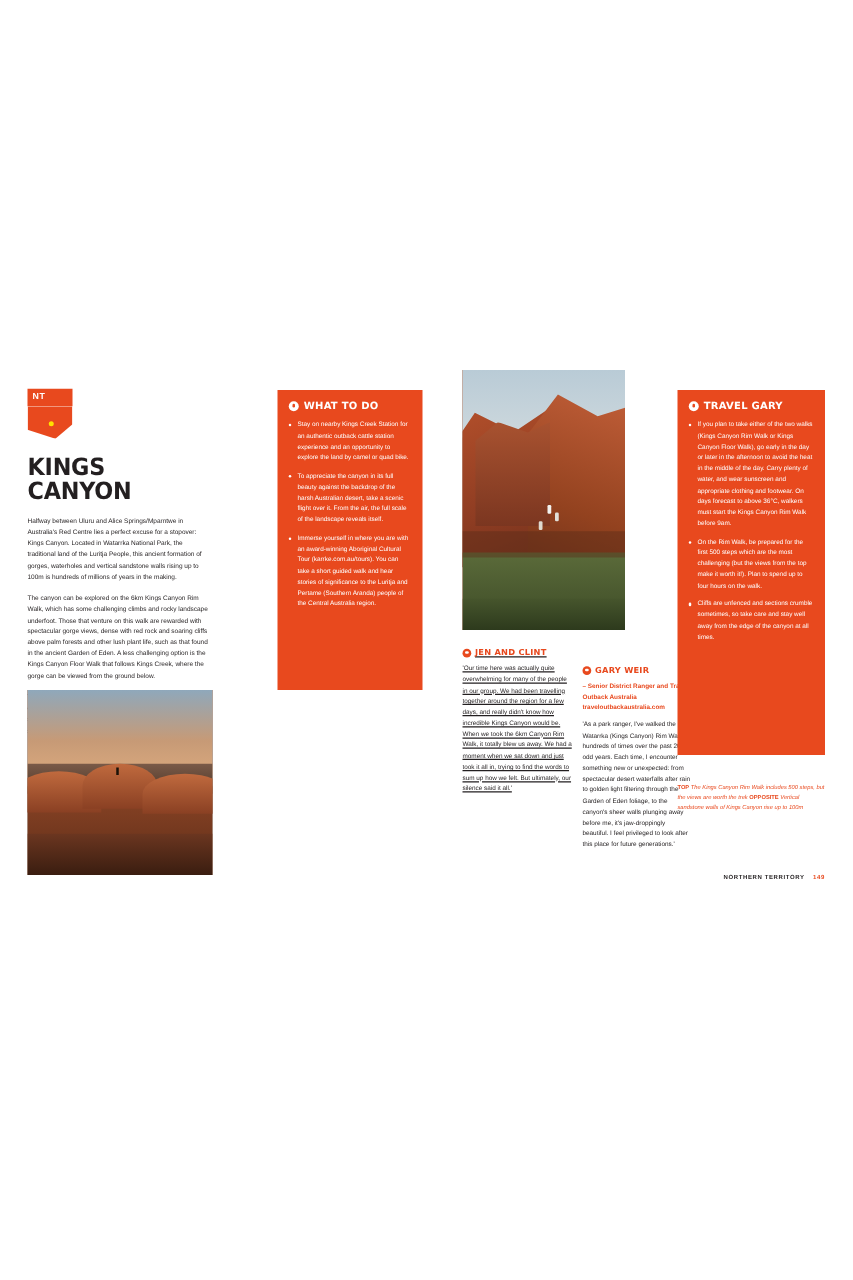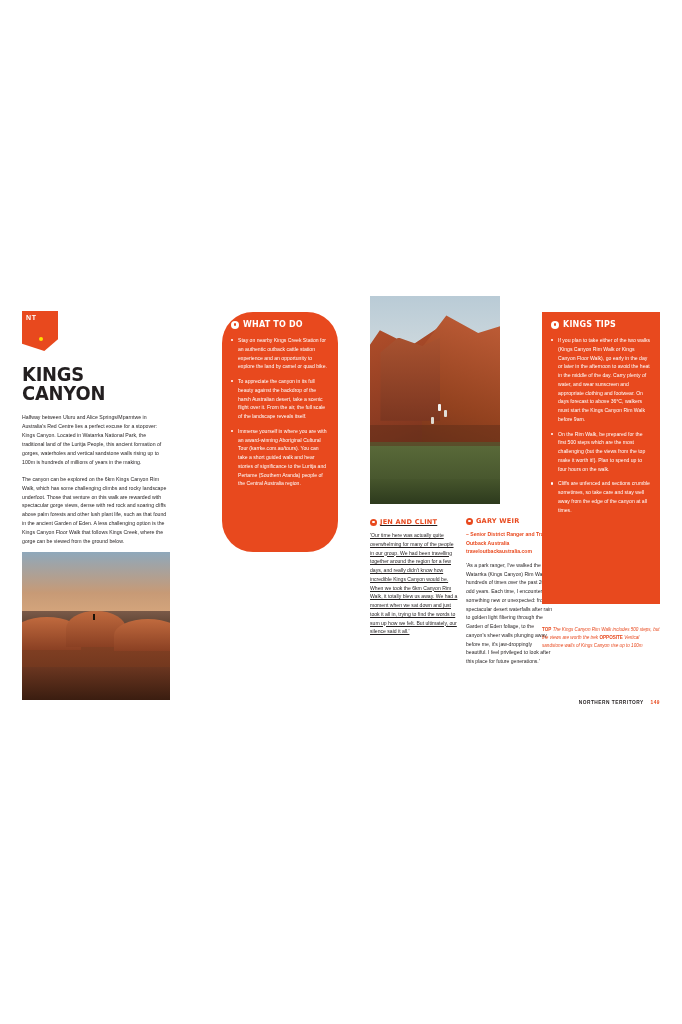--- a/index.html
+++ b/index.html
@@ -105,21 +105,20 @@
     background: #e8491e;
     color: #ffffff;
     box-sizing: border-box;
     padding: 8px 9px 10px 9px;
   }
   .box-whattodo {
     left: 200px;
     top: 16px;
     width: 116px;
     height: 240px;
-    border-radius: 31px;
   }
   .box-traveltips {
     left: 520px;
     top: 16px;
     width: 118px;
     height: 292px;
   }
   .box-head {
     font-family: "DejaVu Sans", sans-serif;
     font-weight: bold;
@@ -170,21 +169,21 @@
     height: 2.4px;
     border-radius: 50%;
     background: #ffffff;
   }
   
   .quote-col {
     position: absolute;
     width: 88px;
   }
   .quote-jen { left: 348px; top: 222px; text-decoration: underline; }
-  .quote-gary { left: 444px; top: 221px; }
+  .quote-gary { left: 444px; top: 236px; }
   .quote-head {
     font-family: "DejaVu Sans", sans-serif;
     font-weight: bold;
     font-size: 6.6px;
     color: #e8491e;
     letter-spacing: .2px;
     display: flex;
     align-items: center;
     gap: 3px;
     margin-bottom: 5px;
@@ -354,21 +353,21 @@
         <span class="pin-orange"></span>
         <span>GARY WEIR</span>
       </div>
       <div class="quote-role">– Senior District Ranger and Travel Outback Australia traveloutbackaustralia.com</div>
       <p class="quote-body">'As a park ranger, I've walked the Watarrka (Kings Canyon) Rim Walk hundreds of times over the past 20-odd years. Each time, I encounter something new or unexpected: from spectacular desert waterfalls after rain to golden light filtering through the Garden of Eden foliage, to the canyon's sheer walls plunging away before me, it's jaw-droppingly beautiful. I feel privileged to look after this place for future generations.'</p>
     </div>
 
     <div class="box box-traveltips">
       <div class="box-head">
         <span class="pin"></span>
-        <span>KINGS TIPS</span>
+        <span>TRAVEL GARY</span>
       </div>
       <ul class="bullet-list">
         <li>If you plan to take either of the two walks (Kings Canyon Rim Walk or Kings Canyon Floor Walk), go early in the day or later in the afternoon to avoid the heat in the middle of the day. Carry plenty of water, and wear sunscreen and appropriate clothing and footwear. On days forecast to above 36°C, walkers must start the Kings Canyon Rim Walk before 9am.</li>
         <li>On the Rim Walk, be prepared for the first 500 steps which are the most challenging (but the views from the top make it worth it!). Plan to spend up to four hours on the walk.</li>
         <li>Cliffs are unfenced and sections crumble sometimes, so take care and stay well away from the edge of the canyon at all times.</li>
       </ul>
     </div>
 
     <div class="caption">
       <b>TOP</b>

